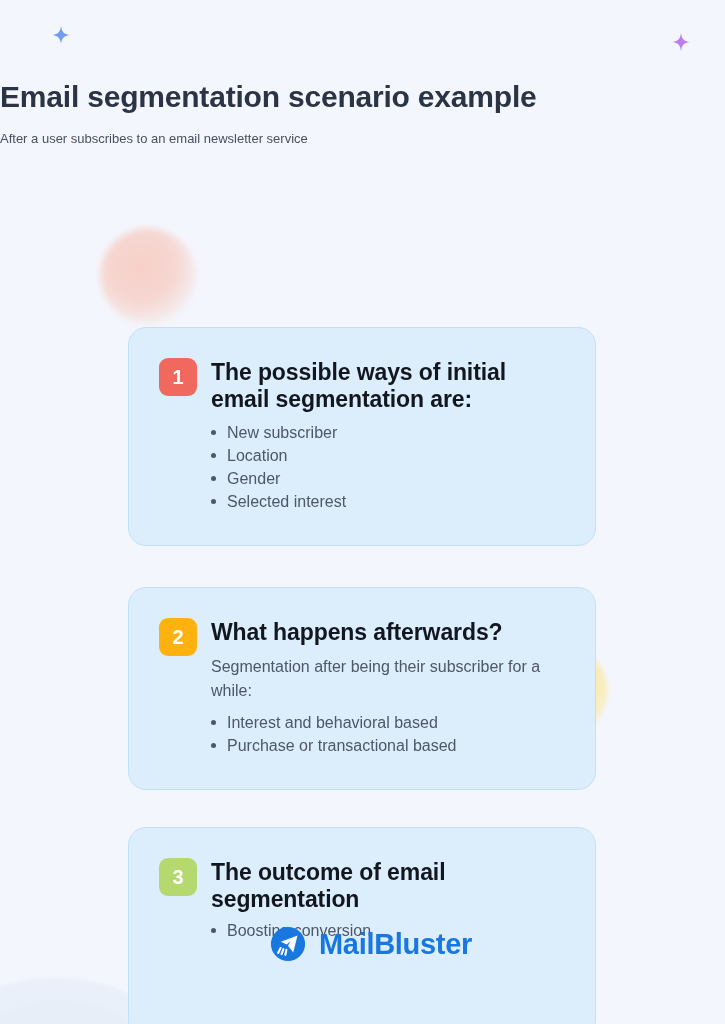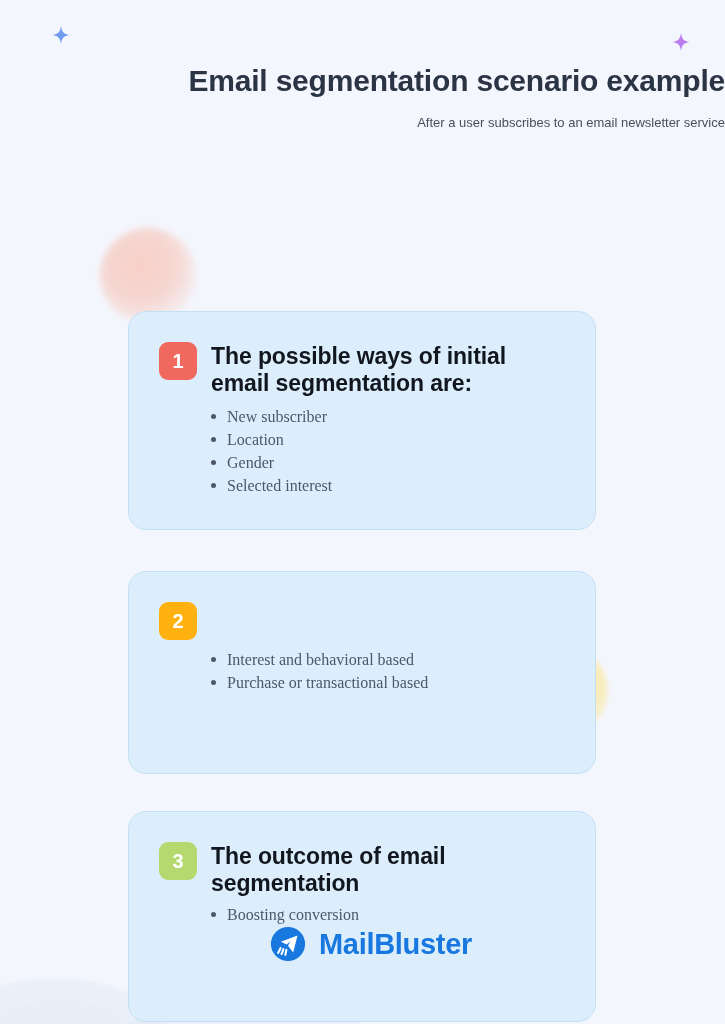--- a/index.html
+++ b/index.html
@@ -60,22 +60,22 @@
     width: 18px;
     height: 18px;
   }
   .sparkle svg { display: block; width: 100%; height: 100%; }
   .sparkle-left  { left: 52px;  top: 26px; }
   .sparkle-right { left: 672px; top: 33px; }
 
   
   .header {
     position: relative;
-    padding-top: 62px;
-    text-align: right;
+    padding-top: 78px;
+    text-align: left;
   }
   .page-title {
     margin: 0;
     font-size: 30px;
     line-height: 38px;
     font-weight: bold;
     color: #2b3445;
     letter-spacing: -0.2px;
   }
   .page-subtitle {
@@ -142,21 +142,20 @@
     font-size: 16px;
     line-height: 24px;
     color: #4d5767;
   }
   .card-2 .card-body { padding-left: 0; }
 
   .bullets {
     margin: 8px 0 0 0;
     padding-left: 52px;
     list-style: none;
-    font-family: Liberation Serif, serif;
   }
   .bullets li {
     position: relative;
     font-size: 16px;
     line-height: 23px;
     color: #4d5767;
     padding-left: 16px;
   }
   .bullets li::before {
     content: "";
@@ -233,20 +232,24 @@
       <li>New subscriber</li>
       <li>Location</li>
       <li>Gender</li>
       <li>Selected interest</li>
     </ul>
   </div>
 
   <div class="card card-2">
     <div class="card-head">
       <div class="badge" style="background: rgb(255, 178, 15);">2</div>
+      <div>
+        <h2 class="card-title">What happens afterwards?</h2>
+        <p class="card-body">Segmentation after being their subscriber for a while:</p>
+      </div>
     </div>
     <ul class="bullets">
       <li>Interest and behavioral based</li>
       <li>Purchase or transactional based</li>
     </ul>
   </div>
 
   <div class="card card-3">
     <div class="card-head">
       <div class="badge" style="background: rgb(181, 217, 111);">3</div>

